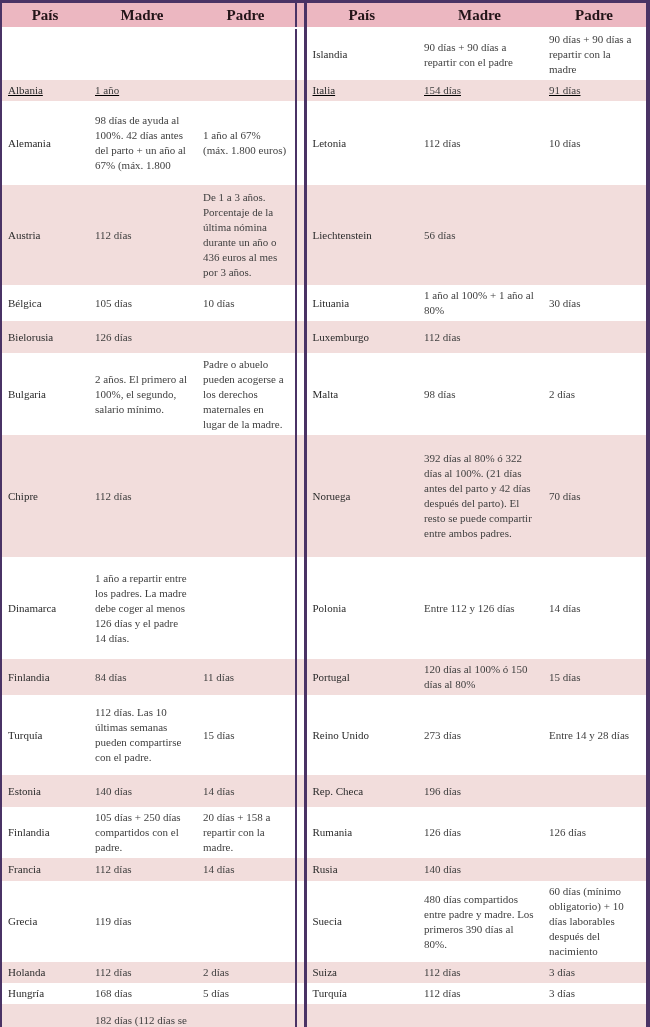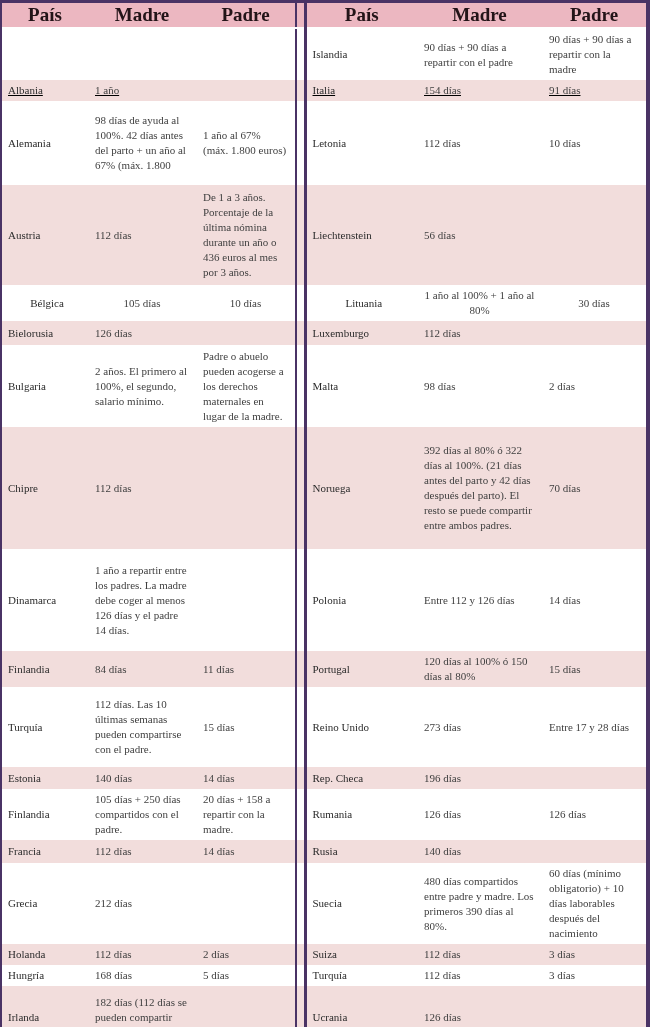--- a/index.html
+++ b/index.html
@@ -14,21 +14,21 @@
   }
   table{
     border-collapse:collapse;
     table-layout:fixed;
     width:100%;
   }
   th{
     background:#ecb7c1;
     color:#231418;
     font-weight:bold;
-    font-size:19px;
+    font-size:15px;
     height:22px;
     text-align:center;
     border-bottom:2px solid #ffffff;
     padding:1px 2px;
   }
   td{
     vertical-align:middle;
     font-size:11px;
     line-height:15px;
     color:#3f3f3f;
@@ -104,30 +104,30 @@
         </tr>
         <tr class="pink" style="height: 100px;">
           <td class="country">Austria</td>
           <td>112 días</td>
           <td>De 1 a 3 años. Porcentaje de la última nómina durante un año o 436 euros al mes por 3 años.</td>
           <td class="divider"></td>
           <td class="country">Liechtenstein</td>
           <td>56 días</td>
           <td></td>
         </tr>
-        <tr class="white" style="height: 25px; text-align: center;">
+        <tr class="white" style="height: 25px;">
           <td class="country">Bélgica</td>
           <td>105 días</td>
           <td>10 días</td>
           <td class="divider"></td>
           <td class="country">Lituania</td>
           <td>1 año al 100% + 1 año al 80%</td>
           <td>30 días</td>
         </tr>
-        <tr class="pink" style="height: 24px;">
+        <tr class="pink" style="height: 32px;">
           <td class="country">Bielorusia</td>
           <td>126 días</td>
           <td></td>
           <td class="divider"></td>
           <td class="country">Luxemburgo</td>
           <td>112 días</td>
           <td></td>
         </tr>
         <tr class="white" style="height: 82px;">
           <td class="country">Bulgaria</td>
@@ -165,23 +165,23 @@
           <td>120 días al 100% ó 150 días al 80%</td>
           <td>15 días</td>
         </tr>
         <tr class="white" style="height: 80px;">
           <td class="country">Turquía</td>
           <td>112 días. Las 10 últimas semanas pueden compartirse con el padre.</td>
           <td>15 días</td>
           <td class="divider"></td>
           <td class="country">Reino Unido</td>
           <td>273 días</td>
-          <td>Entre 17 y 28 días</td>
-        </tr>
-        <tr class="pink" style="height: 22px;">
+          <td>Entre 14 y 28 días</td>
+        </tr>
+        <tr class="pink" style="height: 32px;">
           <td class="country">Estonia</td>
           <td>140 días</td>
           <td>14 días</td>
           <td class="divider"></td>
           <td class="country">Rep. Checa</td>
           <td>196 días</td>
           <td></td>
         </tr>
         <tr class="white" style="height: 48px;">
           <td class="country">Finlandia</td>
@@ -196,21 +196,21 @@
           <td class="country">Francia</td>
           <td>112 días</td>
           <td>14 días</td>
           <td class="divider"></td>
           <td class="country">Rusia</td>
           <td>140 días</td>
           <td></td>
         </tr>
         <tr class="white" style="height: 76px;">
           <td class="country">Grecia</td>
-          <td>212 días</td>
+          <td>119 días</td>
           <td></td>
           <td class="divider"></td>
           <td class="country">Suecia</td>
           <td>480 días compartidos entre padre y madre. Los primeros 390 días al 80%.</td>
           <td>60 días (mínimo obligatorio) + 10 días laborables después del nacimiento</td>
         </tr>
         <tr class="pink" style="height: 21px;">
           <td class="country">Holanda</td>
           <td>112 días</td>
           <td>2 días</td>

